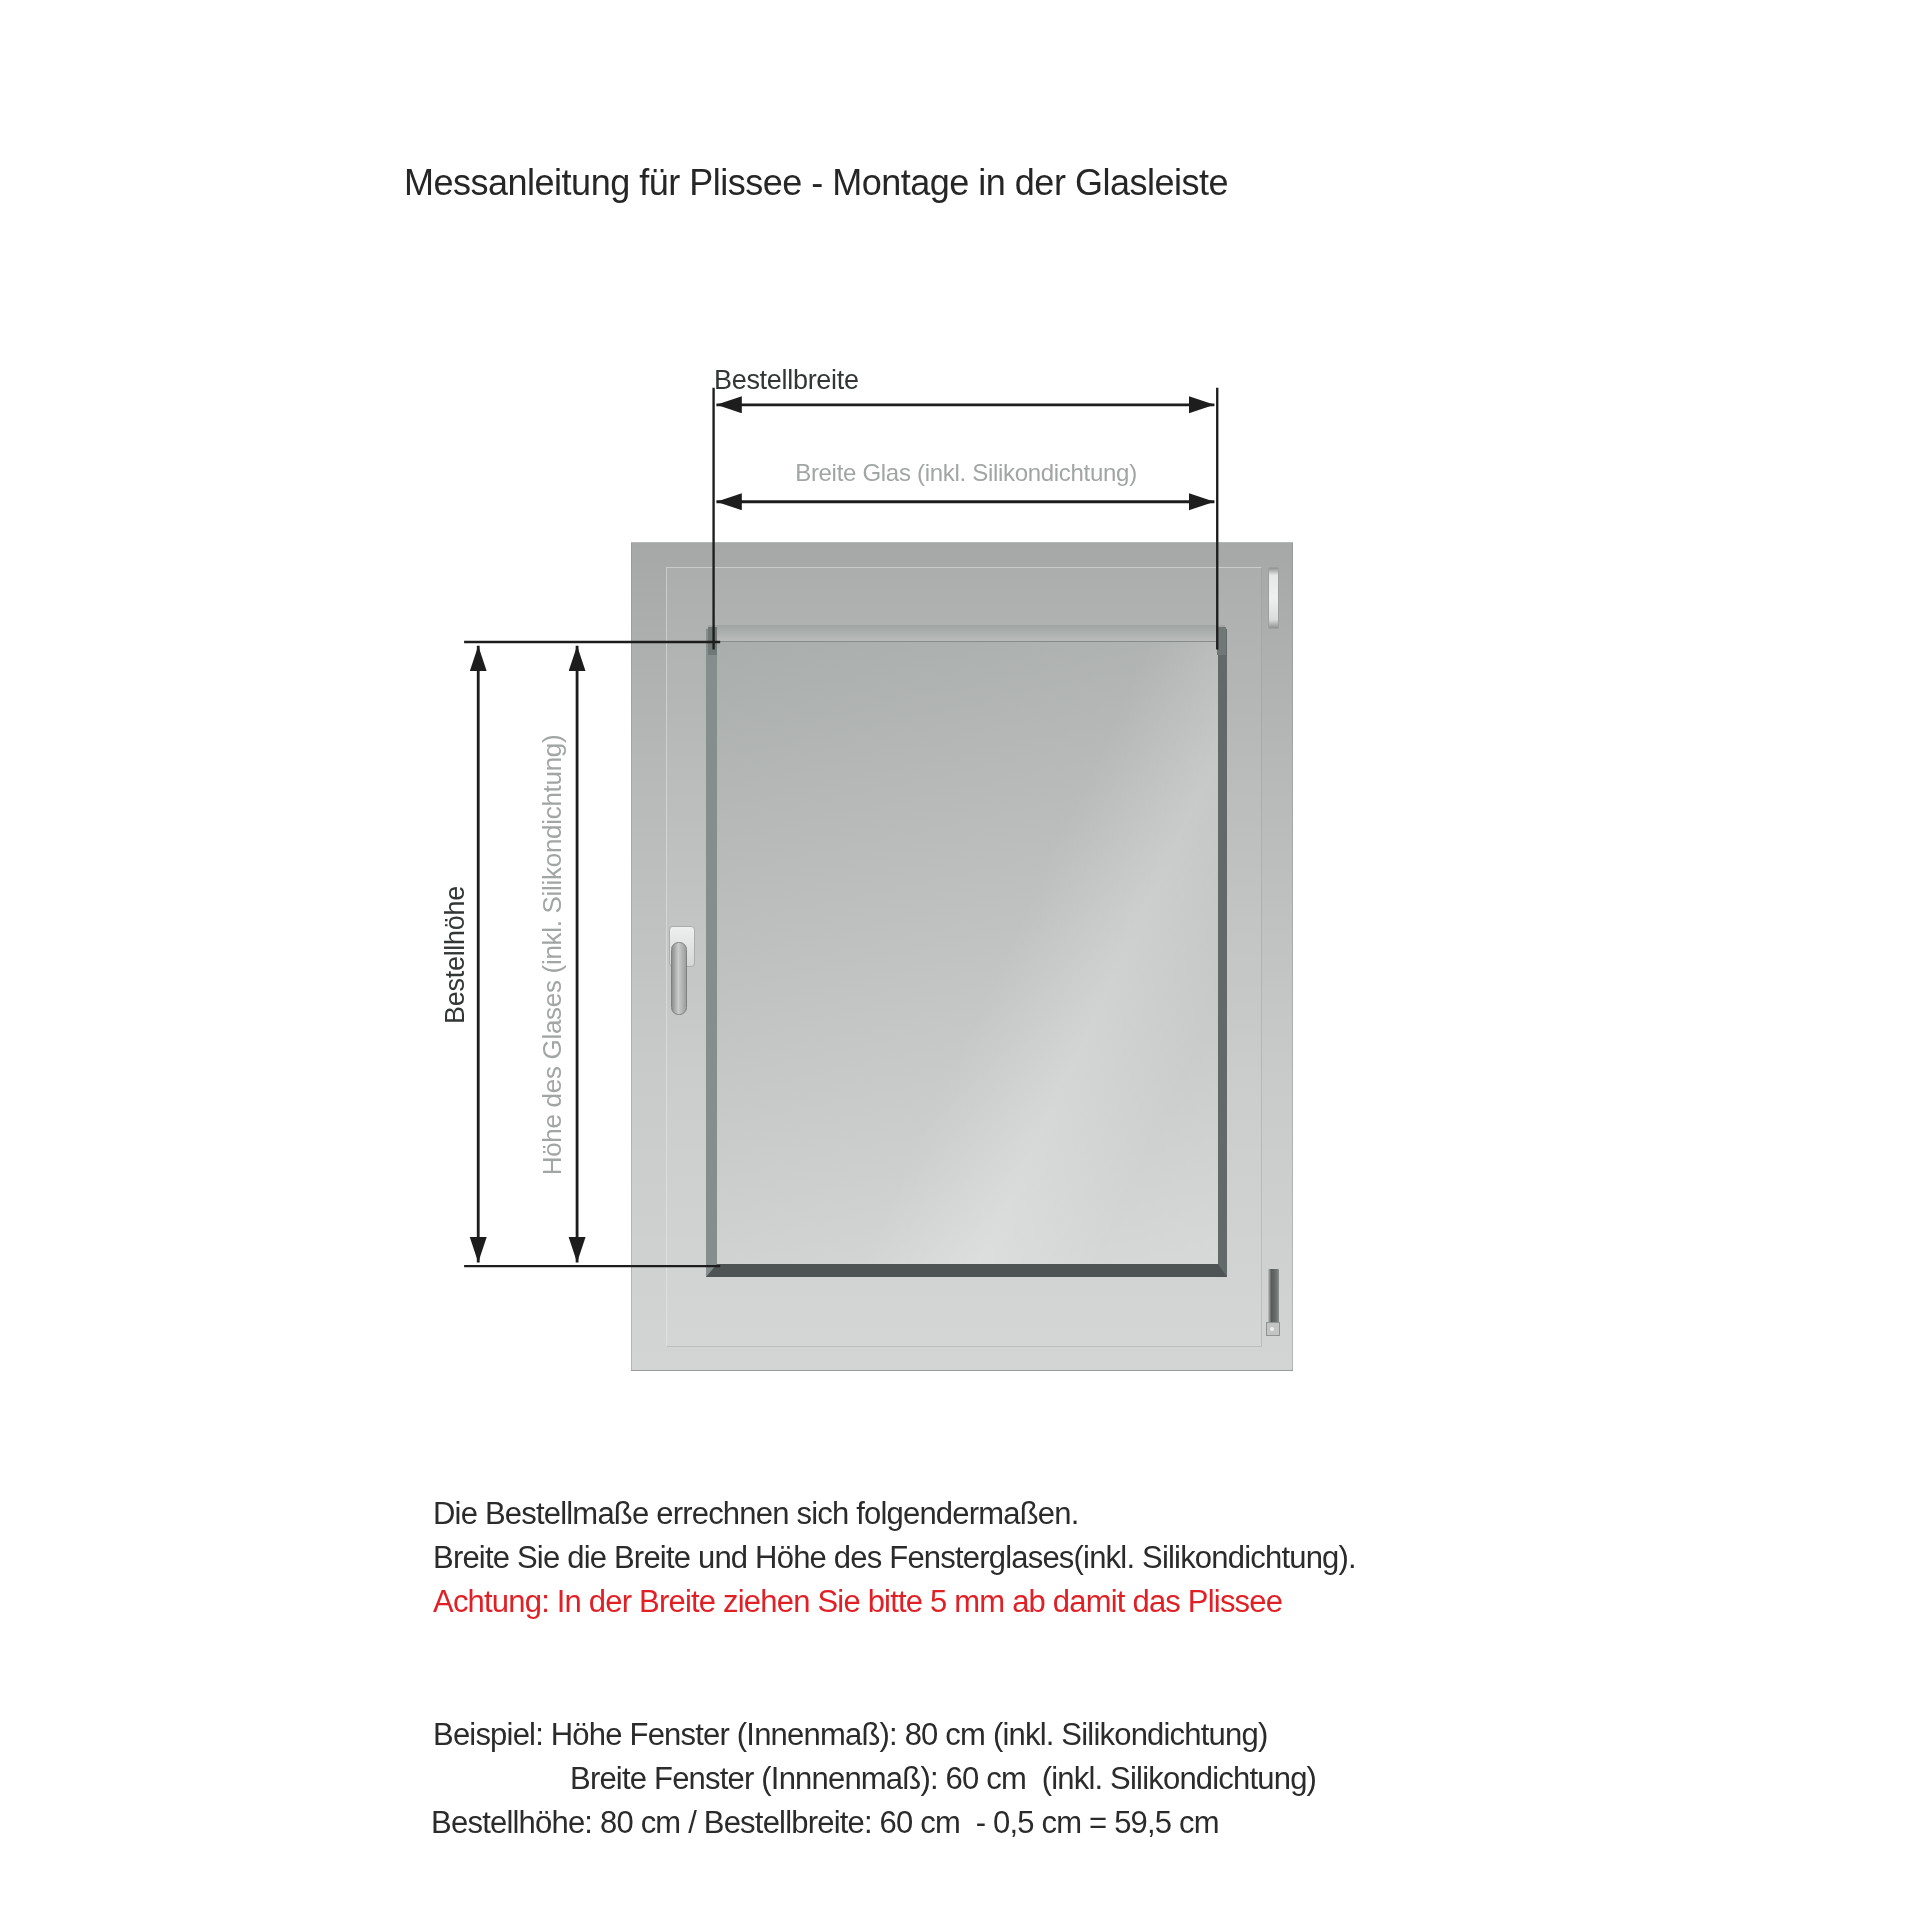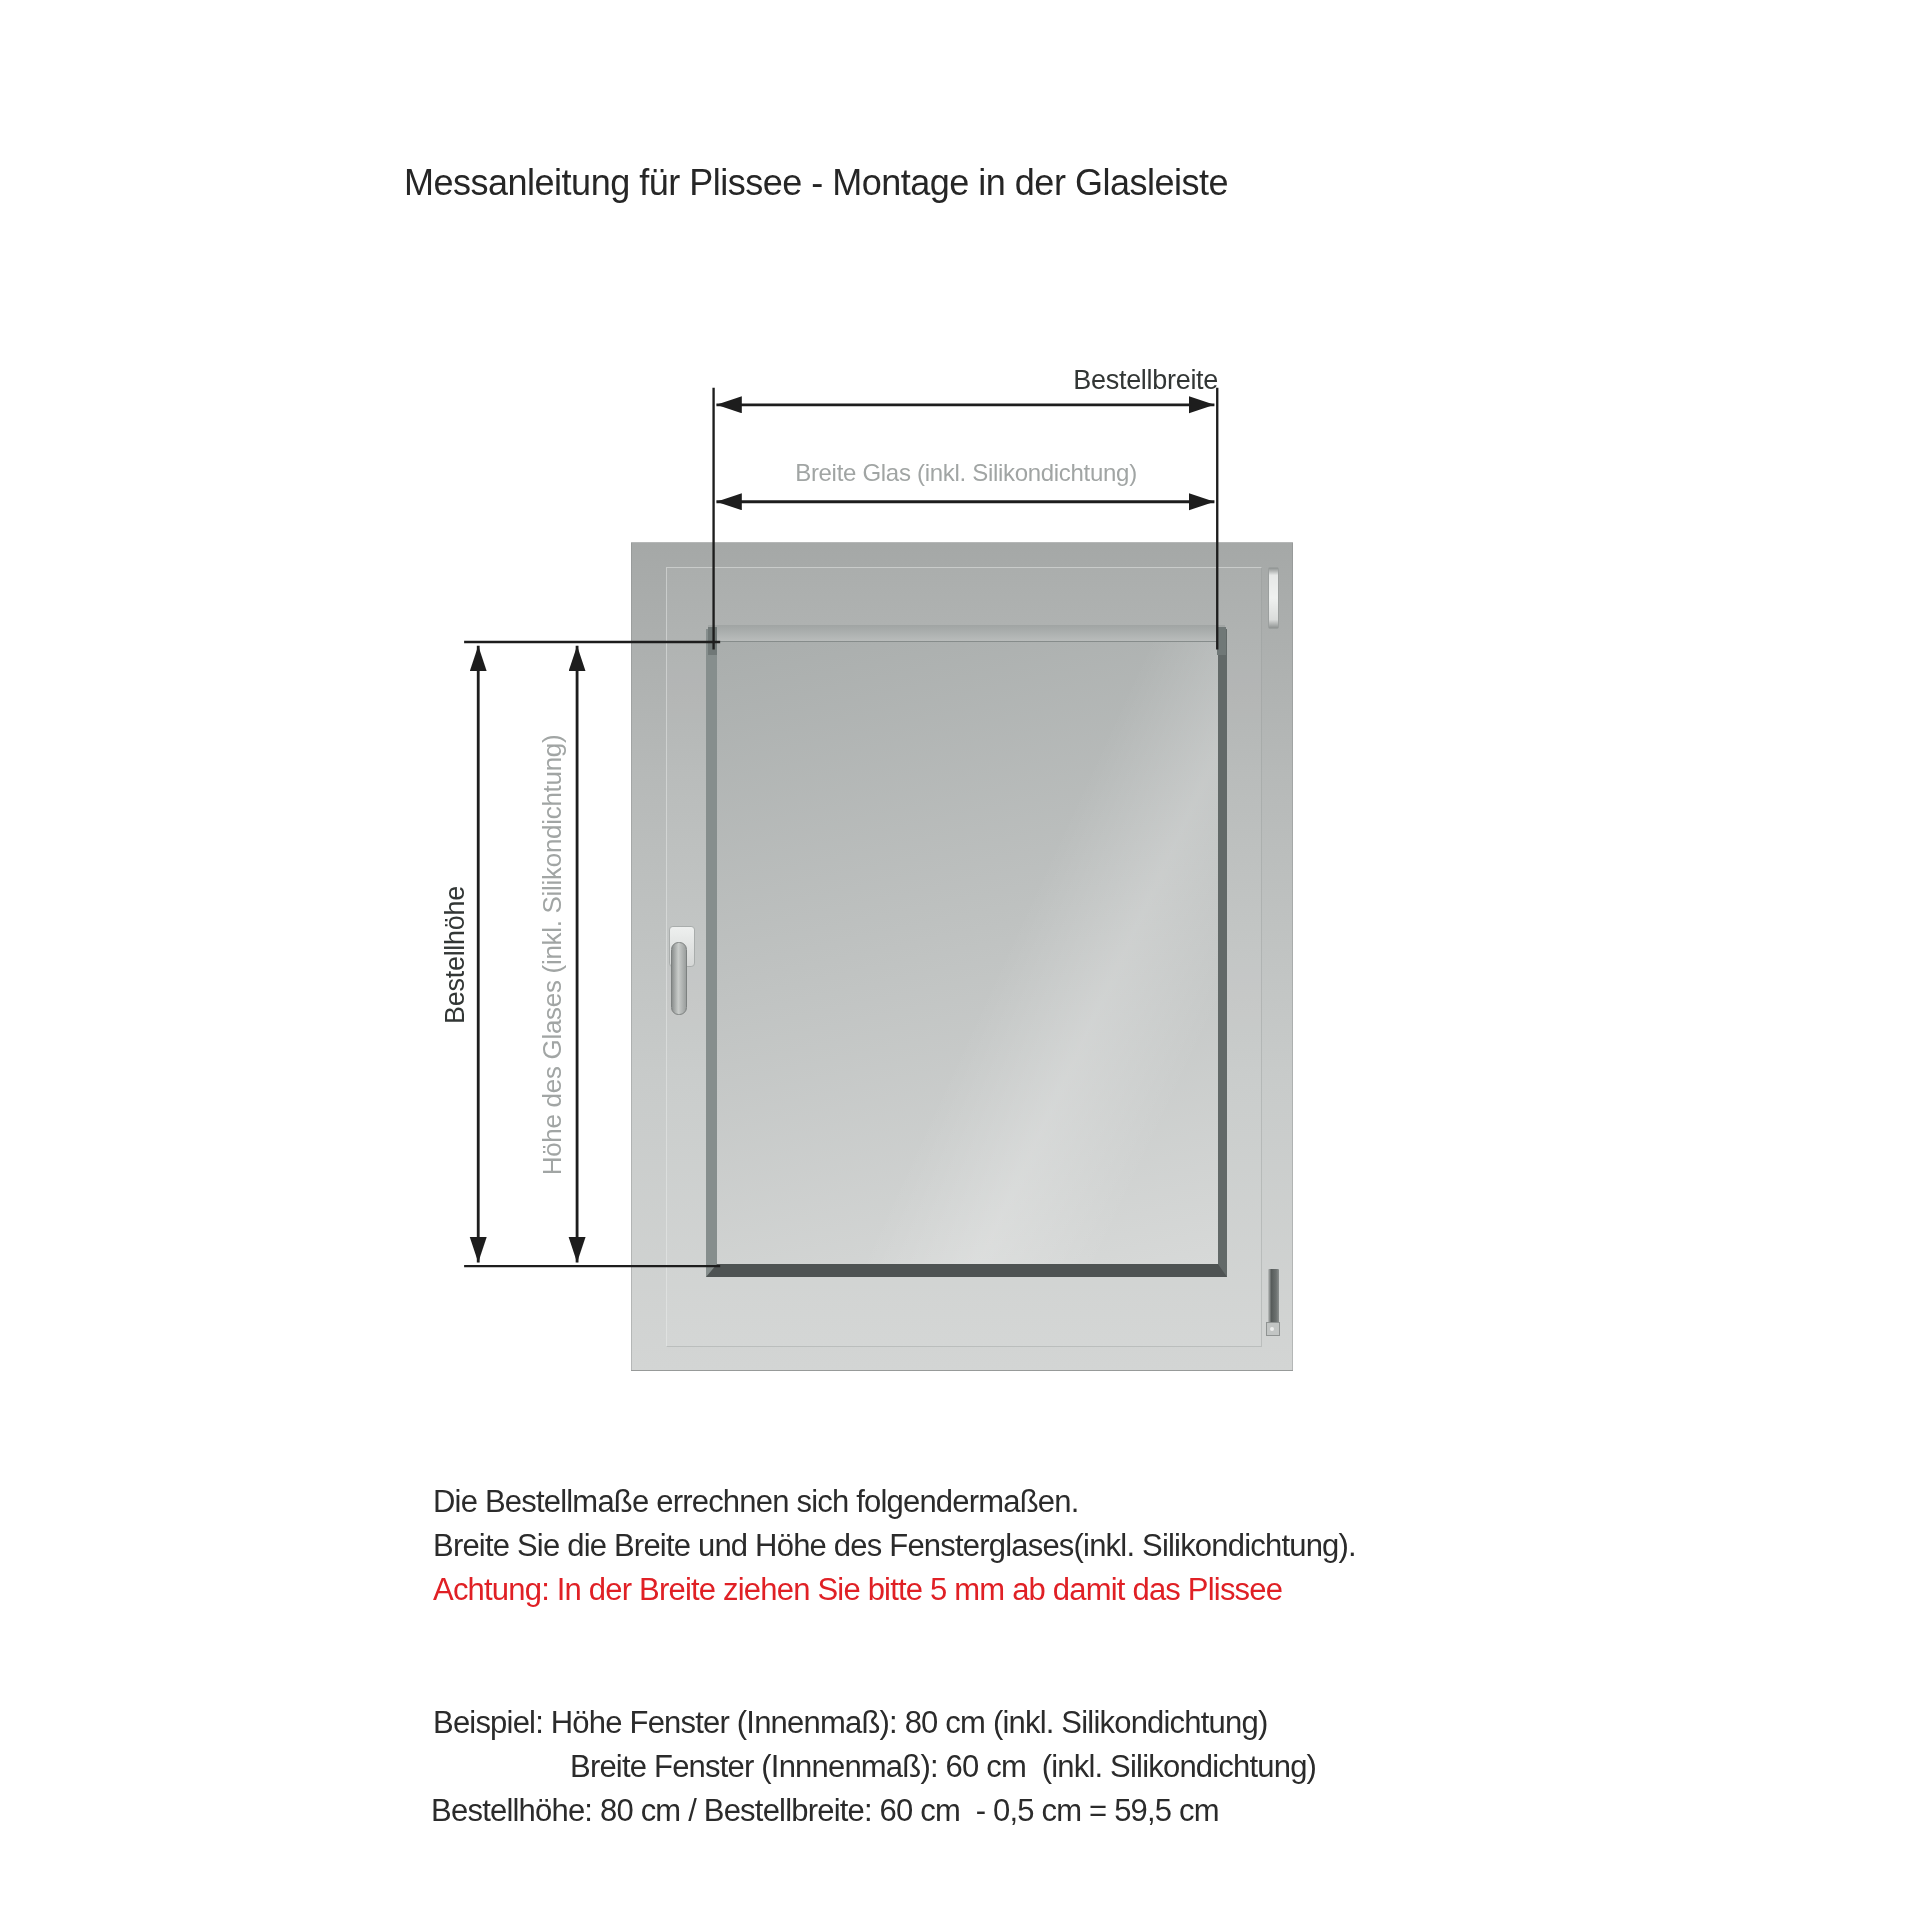--- a/index.html
+++ b/index.html
@@ -76,35 +76,35 @@
     background:#c2c5c4;border:0.9px solid #8f9392;box-sizing:border-box;
   }
   .hinge-bottom-foot::after{
     content:"";position:absolute;left:2.8px;top:3.8px;width:4.7px;height:4.7px;border-radius:50%;background:#eceeed;
   }
 
   
   .dim-label{white-space:nowrap;}
   .dim-black{color:#323635;}
   .dim-gray{color:#a1a5a4;}
-  .lbl-bestellbreite{left:714px;top:365px;width:504px;text-align:right;font-size:27px;letter-spacing:-0.3px;}
+  .lbl-bestellbreite{left:714px;top:365px;width:504px;text-align:left;font-size:27px;letter-spacing:-0.3px;}
   .lbl-breiteglas{left:714px;top:459px;width:504px;text-align:center;font-size:24px;letter-spacing:-0.3px;}
   .lbl-bestellhoehe{
     left:455px;top:955px;font-size:27px;letter-spacing:-0.3px;
     transform:translate(-50%,-50%) rotate(-90deg);
   }
   .lbl-hoeheglas{
     left:552px;top:955px;font-size:26px;letter-spacing:-0.3px;
     transform:translate(-50%,-50%) rotate(-90deg);
   }
 
   .dim-svg{left:0;top:0;}
 
   
-  .text-block{left:433px;}
+  .text-block{left:433px;margin-top:12px;}
   .text-line{
     font-size:31px;line-height:44px;letter-spacing:-0.8px;
     color:#2b2b2b;white-space:pre;
   }
   .text-red{color:#e02025;}
   .instructions-block{top:1480px;}
   .example-block{top:1701px;}
   .indent{padding-left:137px;}
   .outdent{margin-left:-1.9px;}
 </style>

